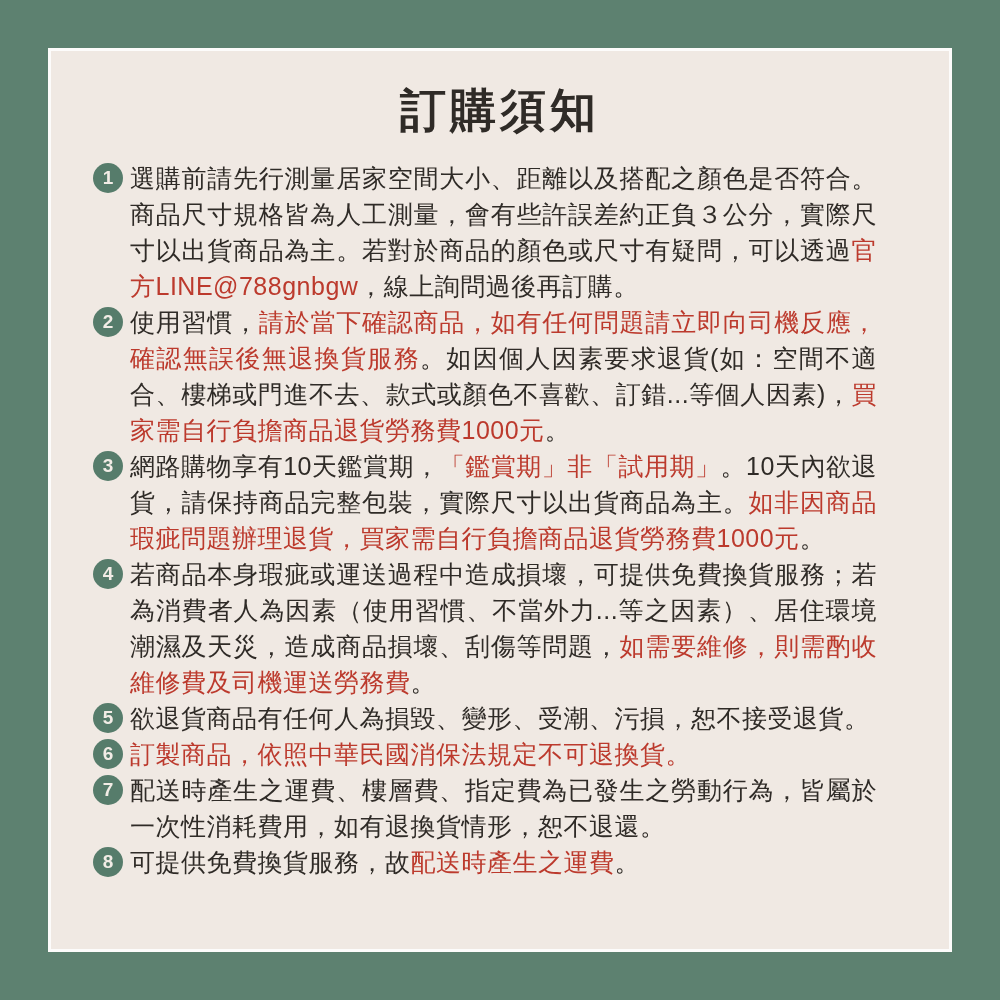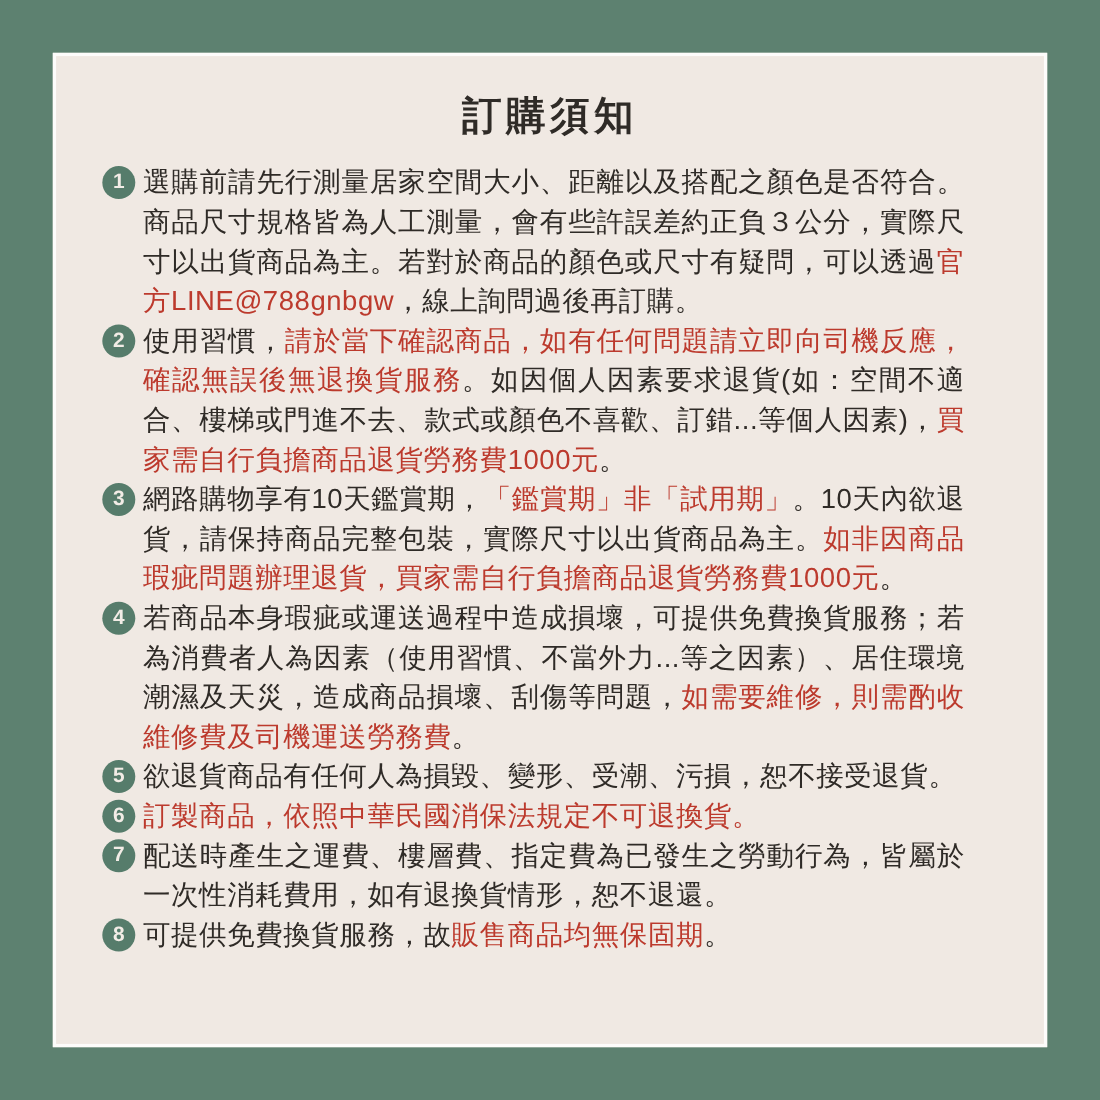--- a/index.html
+++ b/index.html
@@ -26,21 +26,21 @@
     right: 48px;
     bottom: 48px;
     background: var(--paper, #f0e9e3);
     border: 3px solid rgba(255,255,255,0.85);
     box-sizing: border-box;
     overflow: hidden;
   }
   .page-title {
     margin: 32px 0 0 0;
     text-align: center;
-    font-size: 36px;
+    font-size: 46px;
     line-height: 1.2;
     font-weight: 900;
     letter-spacing: 4px;
     color: var(--ink, #2f2b27);
   }
   .page-subtitle {
     margin: 8px 0 0 0;
     text-align: center;
     font-size: 30px;
     line-height: 1.25;
@@ -114,17 +114,17 @@
         <li class="notice-item">
           <span class="badge">6</span>
           <span class="item-text"><span class="accent">訂製商品，依照中華民國消保法規定不可退換貨。</span></span>
         </li>
         <li class="notice-item">
           <span class="badge">7</span>
           <span class="item-text"><span>配送時產生之運費、樓層費、指定費為已發生之勞動行為，皆屬於一次性消耗費用，如有退換貨情形，恕不退還。</span></span>
         </li>
         <li class="notice-item">
           <span class="badge">8</span>
-          <span class="item-text"><span>可提供免費換貨服務，故</span><span class="accent">販售商品均無保固期</span><span>。</span></span>
+          <span class="item-text"><span>可提供免費換貨服務，故</span><span class="accent">配送時產生之運費</span><span>。</span></span>
         </li>
       </ul>
   </div>
 </div>
 
 </body></html>

